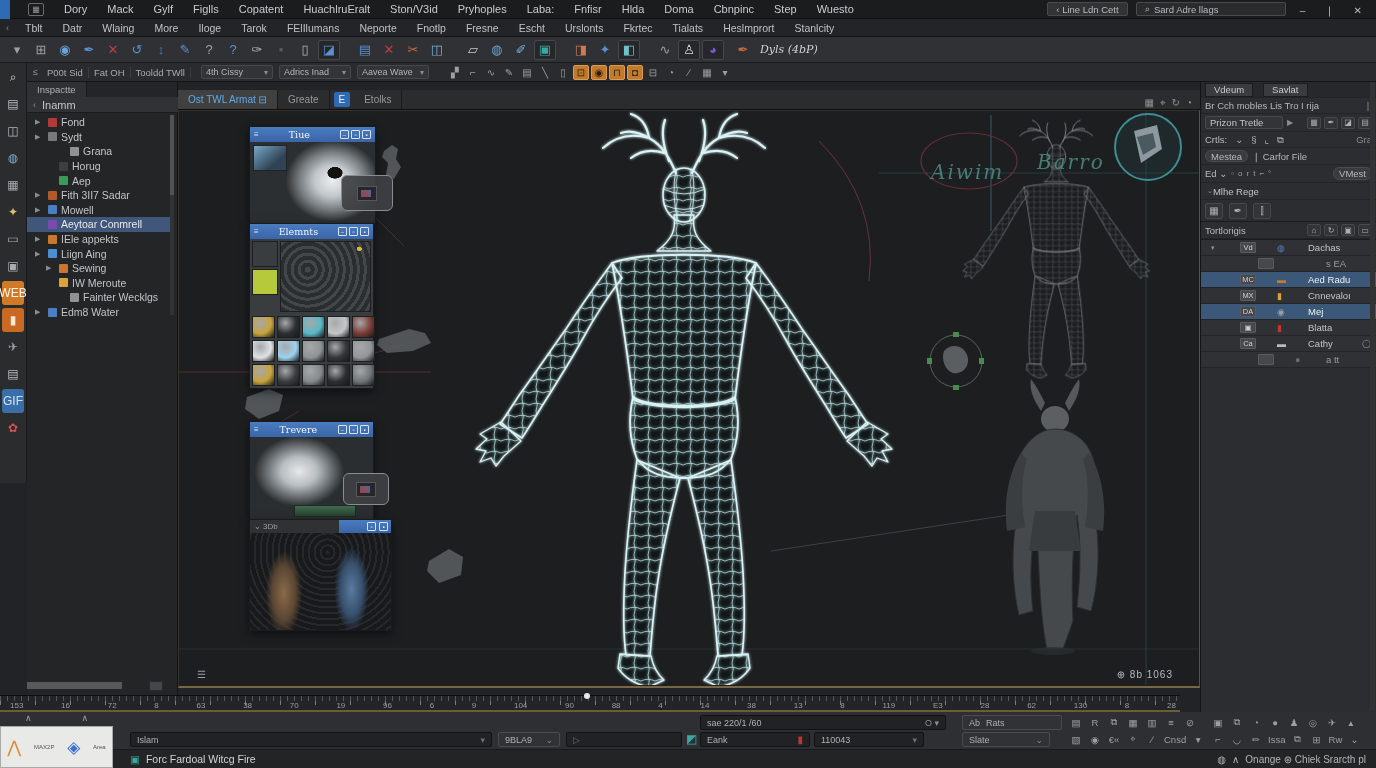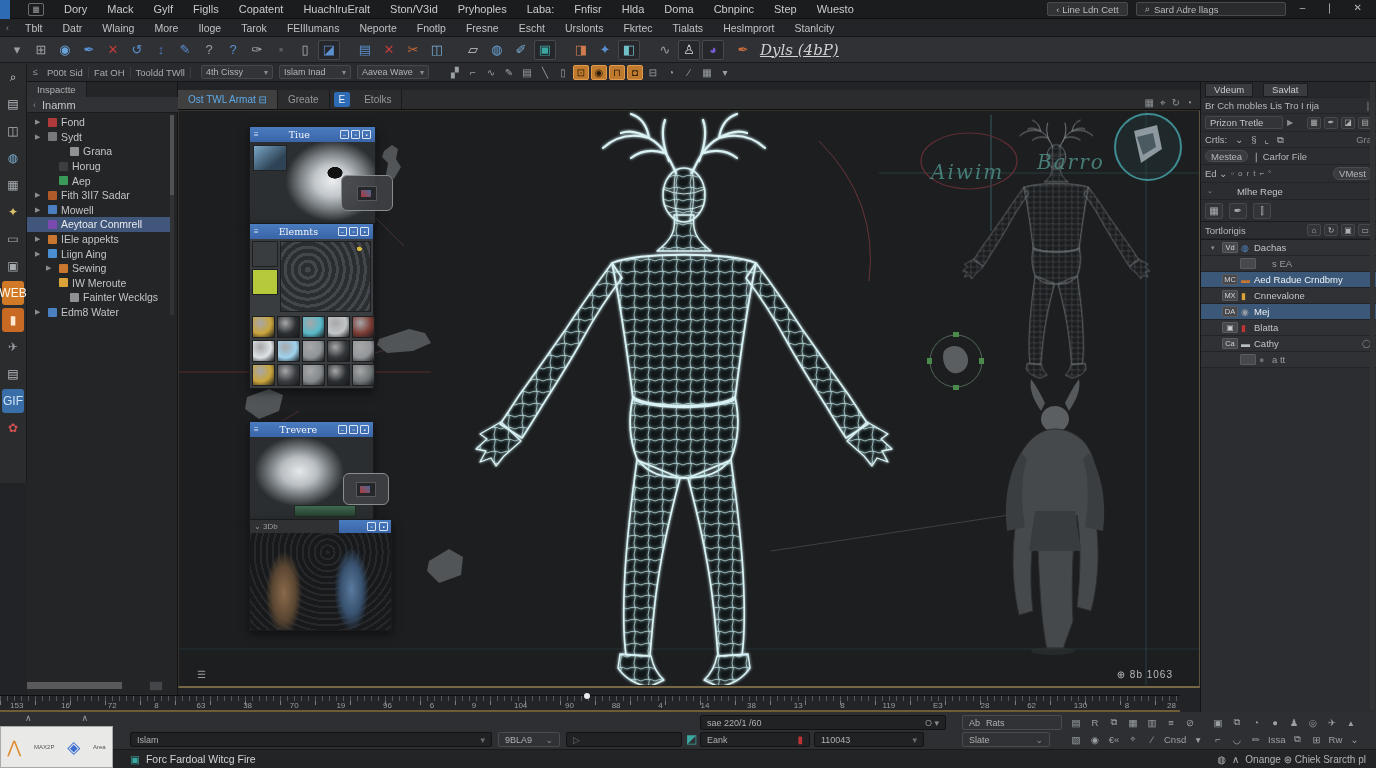--- a/index.html
+++ b/index.html
@@ -6,37 +6,37 @@
   html,body{background:#111;}
   #root{position:relative;width:1376px;height:768px;background:#222326;font-family:"Liberation Sans",sans-serif;color:#c2c4c6;font-size:11px;overflow:hidden;-webkit-user-select:none;}
   .abs{position:absolute;}
   .row{display:flex;align-items:flex-start;}
 
   
   #titlebar{left:0;top:0;width:1376px;height:19px;background:#1b1c1e;border-bottom:1px solid #101012;display:flex;align-items:center;}
   #app-accent{width:10px;height:19px;background:#2d6bb4;}
   #win-ico{width:16px;height:13px;margin:0 10px 0 18px;border:1px solid #6a6c6e;border-radius:2px;color:#9a9c9e;font-size:8px;display:flex;align-items:center;justify-content:center;}
   .menu{padding:0 10px;color:#c9cbcd;font-size:11px;cursor:default;}
-  #tb-right{margin-left:auto;display:flex;align-items:flex-start;gap:8px;padding-right:8px;}
+  #tb-right{margin-left:auto;display:flex;align-items:flex-end;gap:8px;padding-right:8px;}
   .tb-box{height:14px;background:#323335;border:1px solid #4a4b4d;border-radius:2px;color:#b8babc;font-size:9.5px;display:flex;align-items:center;gap:4px;padding:0 8px;}
   #tb-search{width:150px;background:#2a2b2d;}
   .winctl{color:#b8babc;font-size:10px;padding:0 6px;}
 
   
   #menubar2{left:0;top:19px;width:1376px;height:18px;background:#232427;border-bottom:1px solid #141416;display:flex;align-items:center;}
   #mb2-back{color:#8a8c8e;font-size:9px;padding:0 6px;}
   #menubar2 .menu{font-size:10.5px;color:#bfc1c3;}
 
   
   #toolbar{left:0;top:37px;width:1376px;height:26px;background:#303134;border-bottom:1px solid #1a1a1c;display:flex;align-items:center;padding-left:6px;gap:2px;}
   .tico{width:22px;height:20px;display:flex;align-items:center;justify-content:center;font-size:13px;color:var(--c,#9aa0a5);border-radius:2px;}
   .tico.box{background:#26272a;border:1px solid #47484b;}
   .tico.sep{width:10px;}
   #toolbar-right{margin-left:6px;display:flex;align-items:center;gap:6px;color:#b8bac0;}
-  #dyls-label{font-family:"DejaVu Serif",serif;font-style:italic;font-size:15px;color:#cfd1d3;text-decoration:underline;}
+  #dyls-label{font-family:"DejaVu Serif",serif;font-style:italic;font-size:11px;color:#cfd1d3;}
 
   
   #subbar{left:27px;top:63px;width:1349px;height:19px;background:#2a2b2e;border-bottom:1px solid #151517;display:flex;align-items:center;gap:4px;padding-left:6px;}
   .sub-item{color:#a8aaac;font-size:9.5px;padding:0 5px;border-right:1px solid #3c3d3f;}
   .sub-sel{height:14px;min-width:72px;background:#333437;border:1px solid #47484b;border-radius:2px;color:#b2b4b6;font-size:9px;display:flex;align-items:center;justify-content:space-between;padding:0 4px;margin-left:6px;}
   .sub-sel .car{color:#8a8c8e;font-size:8px;margin-left:6px;}
   #subbar-icons{display:flex;align-items:center;gap:2px;margin-left:14px;}
   .sico{width:16px;height:15px;display:flex;align-items:center;justify-content:center;font-size:10px;color:#9aa0a5;border-radius:2px;}
   .sico.on{background:#c07a2e;color:#2a1c08;border:1px solid #e09a4e;}
 
@@ -102,29 +102,29 @@
      repeating-radial-gradient(circle at 55% 20%,#26282b 0 2px,#17191b 2px 6px),#141619;}
 
   
   #rightpanel{left:1200px;top:82px;width:176px;height:630px;background:#2c2d30;border-left:1px solid #141416;font-size:9.5px;}
   .rp-row{display:flex;align-items:center;gap:4px;padding:0 4px;border-bottom:1px solid #232427;height:16px;color:#b6b8ba;}
   .rp-tab{height:14px;padding:0 8px;display:flex;align-items:center;background:#3a3b3e;border:1px solid #1c1c1e;color:#c8cacc;}
   .rp-chip{background:#3a3b3e;border:1px solid #4a4b4d;border-radius:6px;padding:0 5px;height:12px;display:flex;align-items:center;}
   .rp-ico{width:14px;height:12px;display:flex;align-items:center;justify-content:center;border:1px solid #47484b;background:#333437;border-radius:2px;font-size:8px;color:#aeb0b2;}
   .rp-sel{height:13px;flex:1;background:#333437;border:1px solid #47484b;border-radius:2px;display:flex;align-items:center;padding:0 4px;color:#c2c4c6;}
   #rp-nodes{border-top:1px solid #1b1b1d;}
-  .nrow{height:16px;display:flex;align-items:center;gap:3px;padding:0 3px 0 10px;background:#303134;border-bottom:1px solid #232427;color:#c2c4c6;}
+  .nrow{height:16px;display:flex;align-items:center;gap:21px;padding:0 3px 0 10px;background:#303134;border-bottom:1px solid #232427;color:#c2c4c6;}
   .nrow.selected{background:#3b5878;color:#eef1f4;}
   .nrow.mini{padding-left:28px;color:#9a9c9e;}
   .nexp{width:8px;font-size:7px;color:#8f9193;}
   .ntag{min-width:16px;height:11px;background:#47484c;border:1px solid #5a5b5e;border-radius:1px;font-size:7.5px;display:flex;align-items:center;justify-content:center;color:#cfd1d3;}
   .nico{color:var(--c,#8a8c8e);font-size:9px;width:10px;}
   .nlab{flex:1;white-space:nowrap;overflow:hidden;}
   .nright{color:#9a9c9e;font-size:8px;padding-right:2px;}
-  .rp-section{height:17px;display:flex;align-items:center;gap:24px;padding:0 6px;color:#c2c4c6;border-bottom:1px solid #232427;background:#2c2d30;}
+  .rp-section{height:17px;display:flex;align-items:center;gap:0;padding:0 6px;color:#c2c4c6;border-bottom:1px solid #232427;background:#2c2d30;}
   .rp-section .car{font-size:7px;color:#8f9193;}
   #rp-scroll{position:absolute;right:1px;top:0;width:5px;height:628px;background:#323335;}
 
   
   #ruler{left:0;top:695px;width:1180px;height:17px;background:#232427;border-top:1px solid #0e0e10;border-bottom:2px solid #6e5c36;
     background-image:repeating-linear-gradient(90deg,#55575a 0 1px,transparent 1px 7px),repeating-linear-gradient(90deg,#7a7c7e 0 1px,transparent 1px 35px);
     background-size:100% 5px,100% 9px;background-repeat:no-repeat;background-position:0 0,0 0;}
   #rnums{display:flex;justify-content:space-between;padding:5px 4px 0 10px;color:#9a9c9e;font-size:8px;}
   #playhead{position:absolute;left:584px;top:-3px;width:6px;height:6px;background:#e8eaec;border-radius:50%;}
 
@@ -253,21 +253,21 @@
       <span class="sub-item">P00t Sid</span>
         <span class="sub-item">Fat OH</span>
         <span class="sub-item">Tooldd TWll</span>
     </div>
     <div class="row">
       <span class="sub-sel">
           <span>4th Cissy</span>
           <span class="car">▾</span>
         </span>
         <span class="sub-sel">
-          <span>Islam Inad</span>
+          <span>Adrics Inad</span>
           <span class="car">▾</span>
         </span>
         <span class="sub-sel">
           <span>Aavea Wave</span>
           <span class="car">▾</span>
         </span>
     </div>
     <div id="subbar-icons">
       <span class="sico">▞</span>
         <span class="sico">⌐</span>

